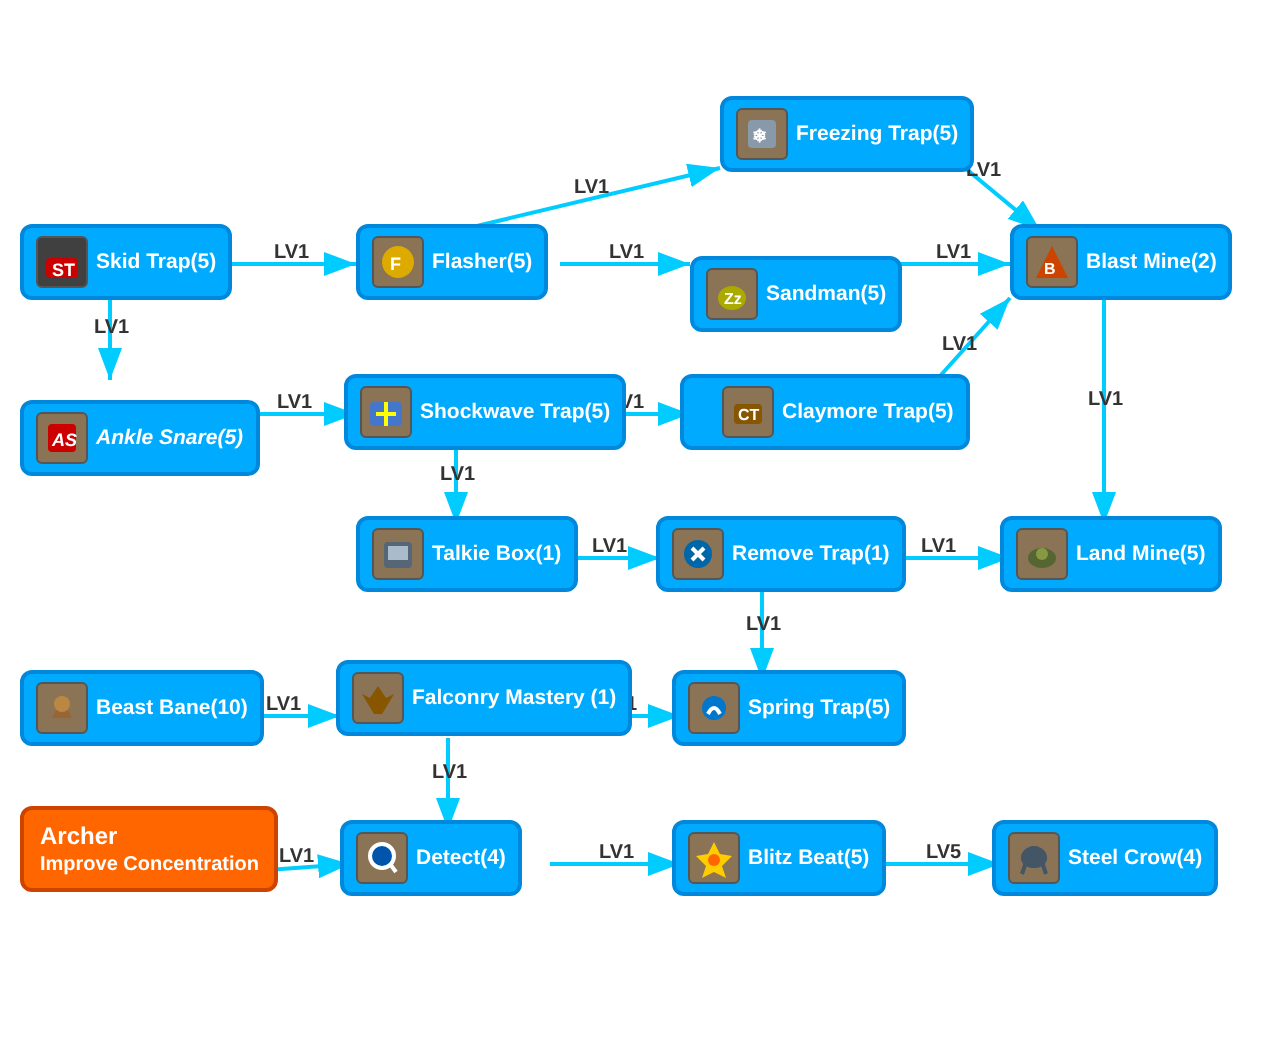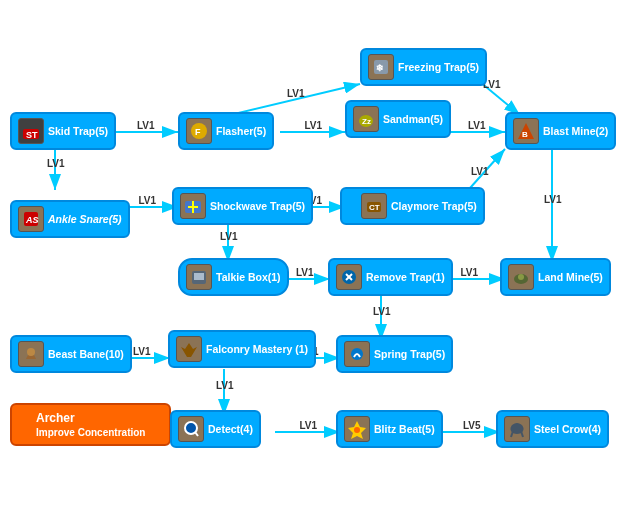--- a/index.html
+++ b/index.html
@@ -31,21 +31,21 @@
       white-space: nowrap;
       border: 2px solid #0088dd;
       min-width: 90px;
     }
     .node.orange {
       background: #ff6600;
       border-color: #cc4400;
       color: #fff;
       flex-direction: column;
       align-items: flex-start;
-      padding: 6px 24px;
+      padding: 6px 8px;
       min-width: 100px;
       white-space: normal;
       font-size: 11px;
       gap: 2px;
     }
     .node.orange .node-title {
       font-weight: bold;
       font-size: 12px;
     }
     .node.orange .node-subtitle {
@@ -154,21 +154,21 @@
       <div class="icon-box" style="background: rgb(139, 115, 85);">
         <svg viewBox="0 0 20 20" xmlns="http://www.w3.org/2000/svg">
           <g>
             <circle cx="10" cy="10" r="8" fill="#ddaa00"></circle>
             <text x="6" y="14" font-size="9" fill="white">F</text>
           </g>
         </svg>
       </div>
       <span>Flasher(5)</span>
     </div>
-    <div class="node" style="left: 345px; top: 100px;">
+    <div class="node" style="left: 345px; top: 128px;">
       <div class="icon-box" style="background: rgb(139, 115, 85);">
         <svg viewBox="0 0 20 20" xmlns="http://www.w3.org/2000/svg">
           <g>
             <ellipse cx="10" cy="12" rx="7" ry="6" fill="#aaaa00"></ellipse>
             <text x="6" y="15" font-size="8" fill="white">Zz</text>
           </g>
         </svg>
       </div>
       <span>Sandman(5)</span>
     </div>
@@ -210,21 +210,21 @@
       <div class="icon-box" style="background: rgb(139, 115, 85); margin-left: 13px;">
         <svg viewBox="0 0 20 20" xmlns="http://www.w3.org/2000/svg">
           <g>
             <rect x="3" y="6" width="14" height="10" fill="#885500" rx="2"></rect>
             <text x="5" y="14" font-size="8" fill="white">CT</text>
           </g>
         </svg>
       </div>
       <span>Claymore Trap(5)</span>
     </div>
-    <div class="node" style="left: 178px; top: 258px; border-radius: 14px;">
+    <div class="node" style="left: 178px; top: 258px;">
       <div class="icon-box" style="background: rgb(139, 115, 85);">
         <svg viewBox="0 0 20 20" xmlns="http://www.w3.org/2000/svg">
           <g>
             <rect x="3" y="4" width="14" height="13" fill="#556677" rx="2"></rect>
             <rect x="5" y="6" width="10" height="7" fill="#aabbcc"></rect>
           </g>
         </svg>
       </div>
       <span>Talkie Box(1)</span>
     </div>

